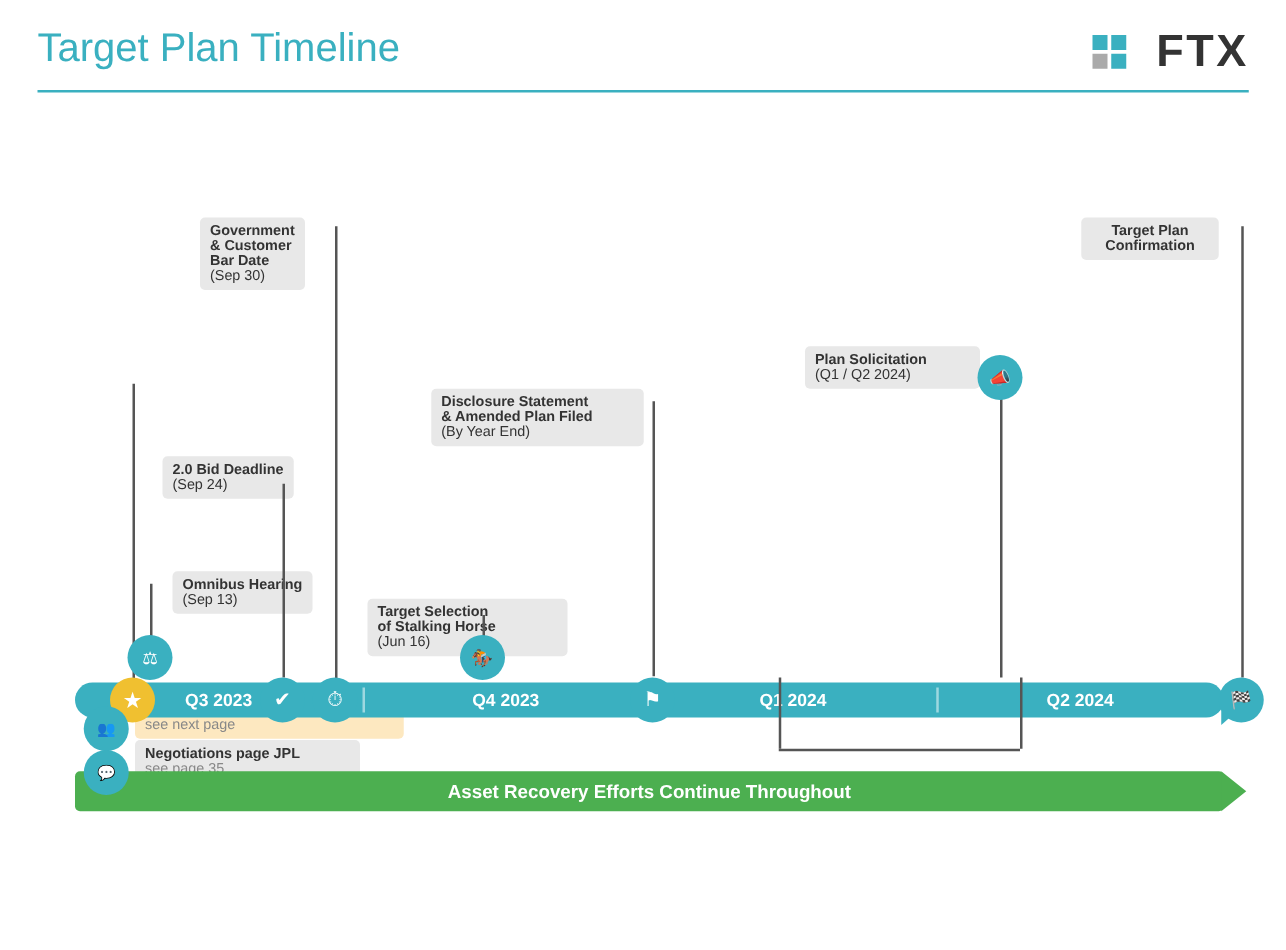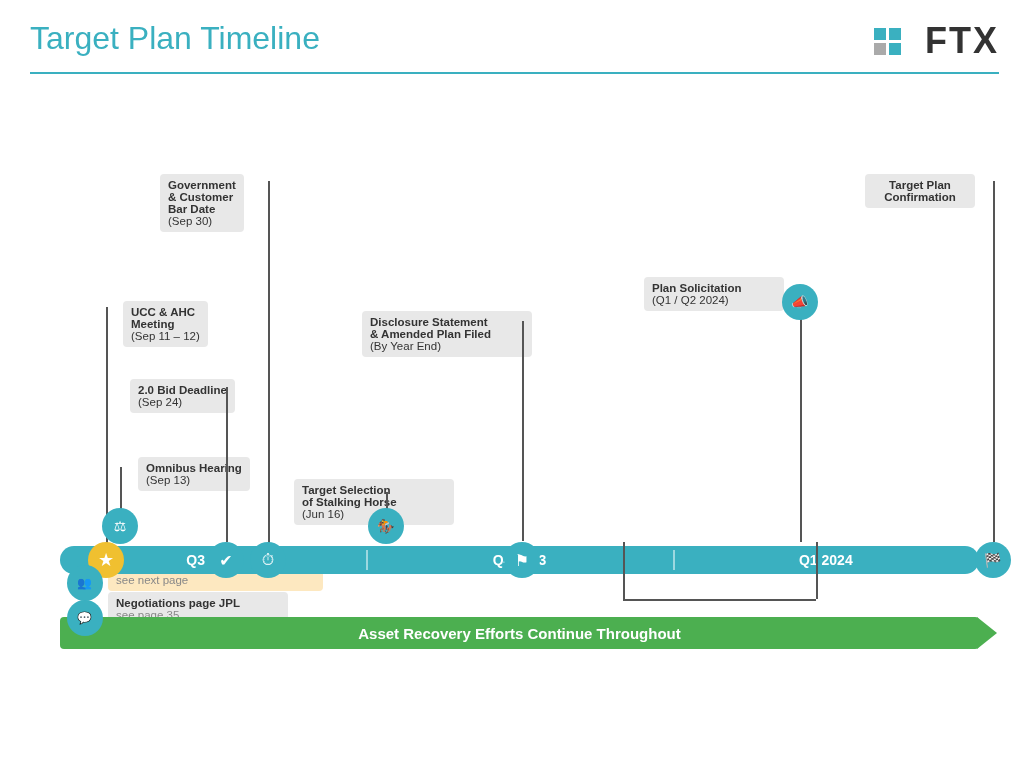--- a/index.html
+++ b/index.html
@@ -187,28 +187,24 @@
 
     <div class="milestone-circle" style="position:absolute; left:220px; top:453px; z-index:5;">⏱</div>
 
     <div class="milestone-label" style="position:absolute; left:130px; top:85px;">
       <strong>Government<br>&amp; Customer<br>Bar Date</strong><br>
       <span>(Sep 30)</span>
     </div>
 
     <div style="position:absolute; left:76px; top:218px; width:2px; height:260px; background:#555; z-index:1;"></div>
     <div class="milestone-circle gold" style="position:absolute; left:58px; top:453px; z-index:5; font-size:18px;">★</div>
-    <div class="milestone-label" style="position:absolute; left:93px; top:212px;">
-      <strong>UCC &amp; AHC<br>Meeting</strong><br>
-      <span>(Sep 11 – 12)</span>
-    </div>
 
     <div style="position:absolute; left:196px; top:298px; width:2px; height:155px; background:#555; z-index:1;"></div>
     <div class="milestone-circle" style="position:absolute; left:178px; top:453px; z-index:5;">✔</div>
-    <div class="milestone-label" style="position:absolute; left:100px; top:290px;">
+    <div class="milestone-label" style="position:absolute; left:100px; top:276px;">
       <strong>2.0 Bid Deadline</strong><br>
       <span>(Sep 24)</span>
     </div>
 
     <div style="position:absolute; left:90px; top:378px; width:2px; height:75px; background:#555; z-index:1;"></div>
     <div class="milestone-circle" style="position:absolute; left:72px; top:419px; z-index:5; font-size:14px;">⚖</div>
     <div class="milestone-label" style="position:absolute; left:108px; top:368px;">
       <strong>Omnibus Hearing</strong><br>
       <span>(Sep 13)</span>
     </div>
@@ -222,21 +218,21 @@
 
     <div style="position:absolute; left:55px; top:510px; width:2px; height:0px; background:#555; z-index:1;"></div>
     <div class="milestone-circle" style="position:absolute; left:37px; top:511px; z-index:5; font-size:12px;">💬</div>
     <div class="milestone-label" style="position:absolute; left:78px; top:503px; min-width:180px;">
       <strong>Negotiations page JPL</strong><br>
       <span style="color:#888;">see page 35</span>
     </div>
 
     <div style="position:absolute; left:492px; top:232px; width:2px; height:220px; background:#555; z-index:1;"></div>
     <div class="milestone-circle" style="position:absolute; left:474px; top:453px; z-index:5; font-size:16px;">⚑</div>
-    <div class="milestone-label" style="position:absolute; left:332px; top:222px; min-width:170px;">
+    <div class="milestone-label" style="position:absolute; left:315px; top:222px; min-width:170px;">
       <strong>Disclosure Statement<br>&amp; Amended Plan Filed</strong><br>
       <span>(By Year End)</span>
     </div>
 
     <div style="position:absolute; left:356px; top:403px; width:2px; height:50px; background:#555; z-index:1;"></div>
     <div class="milestone-circle" style="position:absolute; left:338px; top:419px; z-index:5; font-size:14px;">🏇</div>
     <div class="milestone-label" style="position:absolute; left:264px; top:390px; min-width:160px;">
       <strong>Target Selection<br>of Stalking Horse</strong><br>
       <span>(Jun 16)</span>
     </div>
@@ -260,20 +256,24 @@
     <div class="timeline-bar">
       <div class="timeline-segment">
         <span>Q3 2023</span>
       </div>
       <div class="timeline-segment">
         <span>Q4 2023</span>
       </div>
       <div class="timeline-segment">
         <span>Q1 2024</span>
       </div>
+      <div class="timeline-segment">
+        <span>Q2 2024</span>
+        <div class="timeline-arrow"></div>
+      </div>
     </div>
 
     <div class="green-bar">
       <span>Asset Recovery Efforts Continue Throughout</span>
       <div class="green-bar-arrow"></div>
     </div>
 
   </div>
 </div>
 

